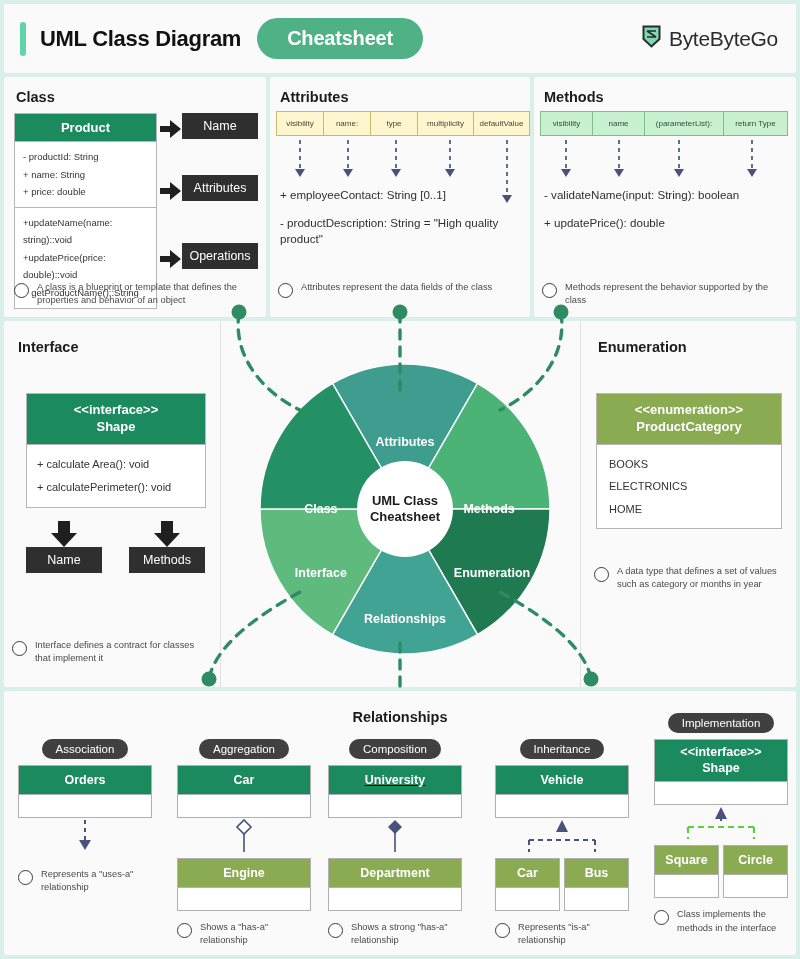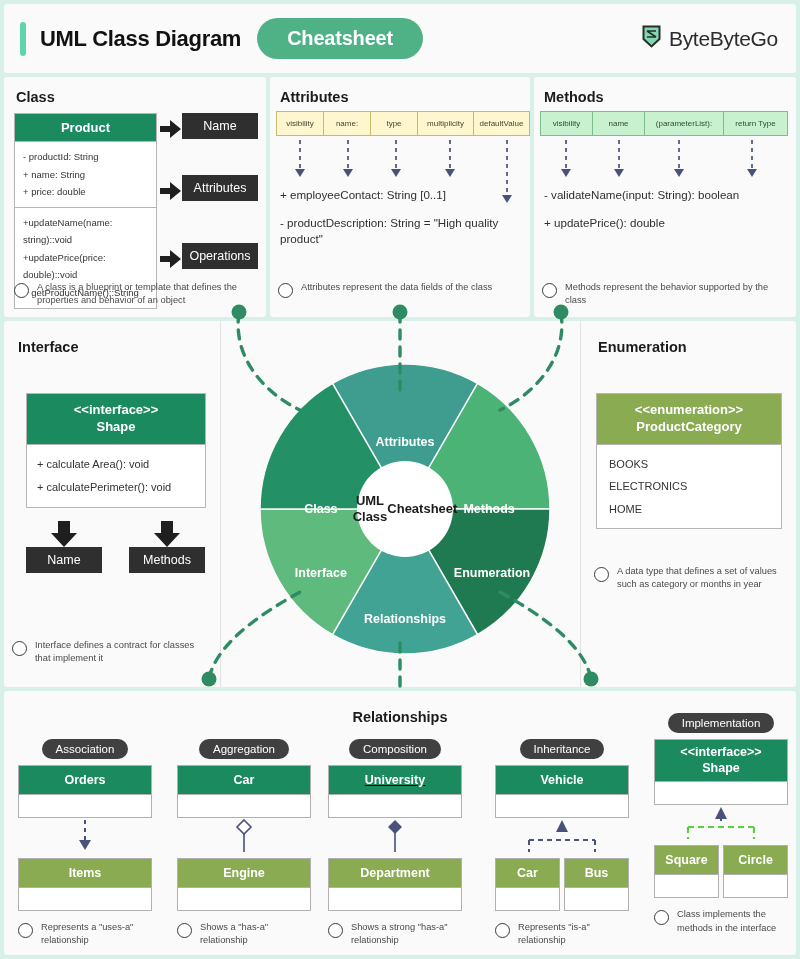--- a/index.html
+++ b/index.html
@@ -109,21 +109,21 @@
   .donut-wrap { position: absolute; }
   .donut-label {
     position: absolute; color: #fff; font-weight: bold; font-size: 12.5px;
     white-space: nowrap; transform: translate(-50%, -50%);
   }
   .donut-center {
     position: absolute; left: 50%; top: 50%;
     transform: translate(-50%,-50%);
     width: 96px; height: 96px; border-radius: 50%;
     background: #fff;
-    display: flex; flex-direction: row; align-items: center; justify-content: center;
+    display: flex; flex-direction: column; align-items: center; justify-content: center;
     font-weight: bold; font-size: 13px; color: #1b1b1b; line-height: 1.25;
     text-align: center;
   }
 
   svg.overlay { position: absolute; left: 0; top: 0; pointer-events: none; }
 
   
   .rel-col { position: absolute; }
   .rel-box { border: 1px solid #b0b0b0; background: #fff; }
   .rel-head {
@@ -374,24 +374,20 @@
         <span class="pill-black">Association</span>
       </div>
       <div class="rel-box" style="margin-top:6px;">
         <div class="rel-head teal">Orders</div>
         <div class="rel-body"></div>
       </div>
       <svg width="134" height="36">
         <path d="M67 2 V22" stroke="#49527a" stroke-width="2" stroke-dasharray="4 4" fill="none"></path>
         <path d="M61 22 h12 l-6 10 z" fill="#49527a"></path>
       </svg>
-      <div class="rel-box">
-        <div class="rel-head olive">Items</div>
-        <div class="rel-body"></div>
-      </div>
       <div class="note" style="margin-top:10px;">
         <div class="note-circle"></div>
         <div class="note-text">Represents a "uses-a" relationship</div>
       </div>
     </div>
 
     <div class="rel-col" style="left:173px;top:48px;width:134px;">
       <div style="text-align:center;">
         <span class="pill-black">Aggregation</span>
       </div>

